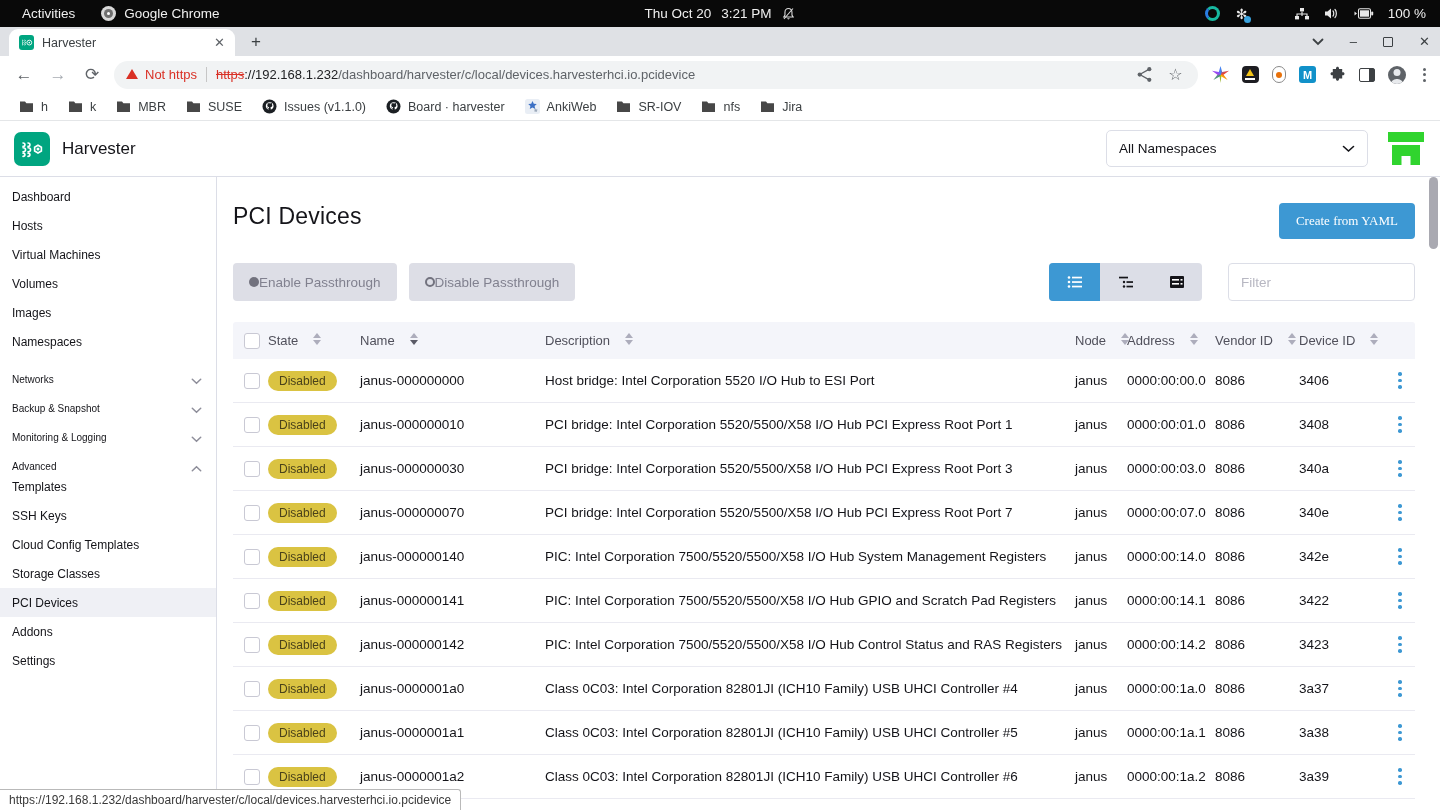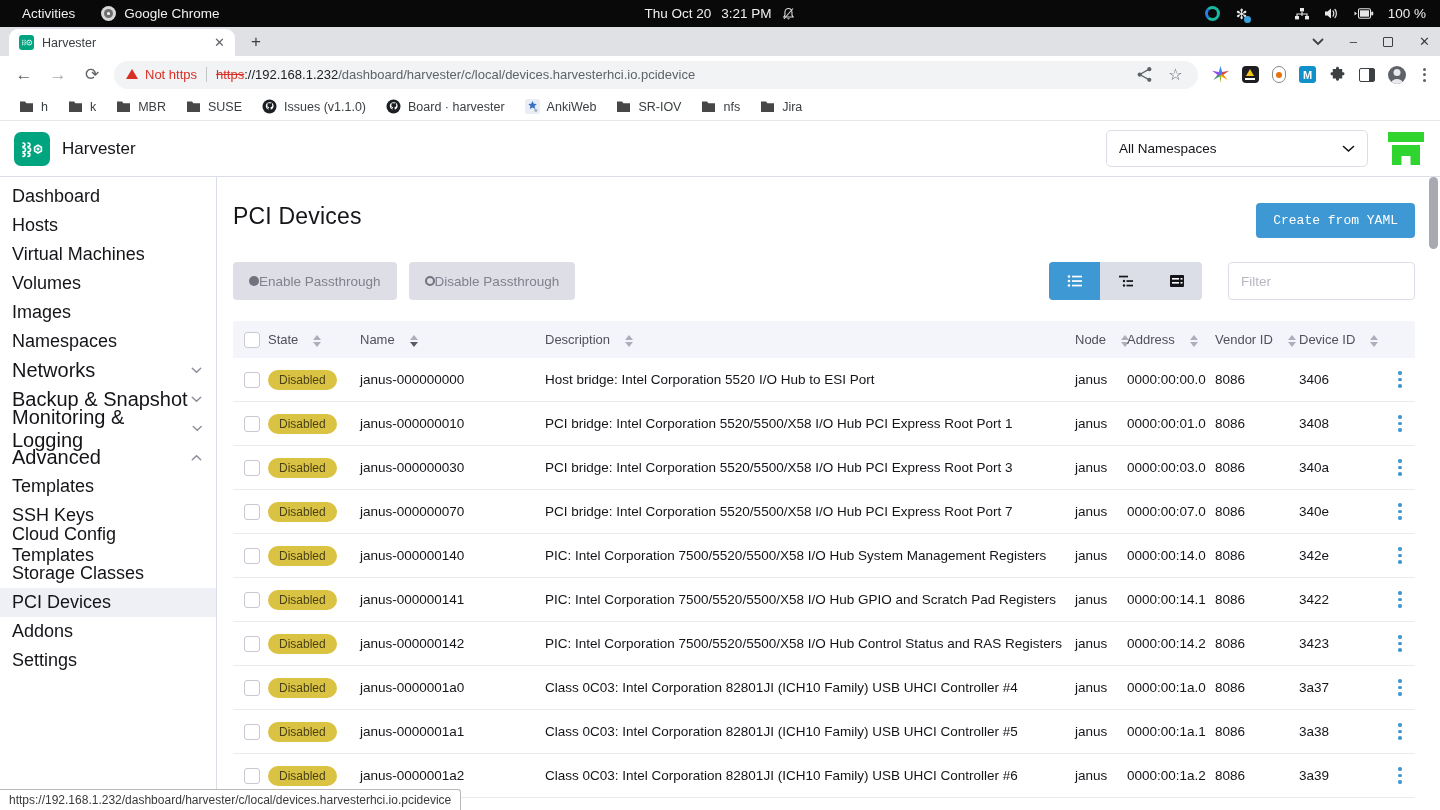--- a/index.html
+++ b/index.html
@@ -74,48 +74,48 @@
   .ns-select { width:262px; height:37px; border:1px solid #dcdee7; border-radius:5px; display:flex; align-items:center; padding:0 12px; font-size:13.5px; color:#141419; cursor:pointer; background:#fff; }
   .ns-select svg { margin-left:auto; }
   .rancher-ic { width:36px; height:33px; position:relative; cursor:pointer; }
   .rancher-ic .bar { position:absolute; top:0; left:0; right:0; height:10px; background:#30d42e; }
   .rancher-ic .body { position:absolute; top:13px; left:4px; right:4px; bottom:0; background:#30d42e; }
   .rancher-ic .notch { position:absolute; bottom:0; left:50%; transform:translateX(-50%); width:9px; height:9px; background:#fff; }
 
   
   .app-body { display:flex; height:634px; position:relative; }
   .sidebar { width:217px; border-right:1px solid #dcdee7; position:relative; flex-shrink:0; padding-top:5px; }
-  .side-item { height:29px; display:flex; align-items:center; padding:0 14px 0 12px; font-size:18px; color:#141419; cursor:pointer; }
-  .side-item.group { font-size:20px; }
+  .side-item { height:29px; display:flex; align-items:center; padding:0 14px 0 12px; font-size:12px; color:#141419; cursor:pointer; }
+  .side-item.group { font-size:10px;align-items:flex-end; }
   .side-item .chev { margin-left:auto; color:#8e8e9a; }
   .side-item.selected { background:#eff0f5; }
   .side-footer { position:absolute; bottom:10px; left:0; right:0; display:flex; align-items:center; justify-content:center; gap:14px; font-size:12.5px; }
   .side-footer .lnk { color:#3d98d3; cursor:pointer; }
   .side-footer .ver { color:#b0b0ba; }
 
   main { flex:1; padding:26px 25px 0 16px; position:relative; overflow:hidden; }
   .title-row { display:flex; align-items:flex-start; }
   .page-title { font-size:23px; color:#141419; font-weight:500; letter-spacing:.2px; }
-  .btn-primary { margin-left:auto; background:#3d98d3; color:#fff; border:none; border-radius:4px; font-size:13px; padding:10px 17px; cursor:pointer; font-family:Liberation Mono, monospace;text-align:right; }
+  .btn-primary { margin-left:auto; background:#3d98d3; color:#fff; border:none; border-radius:4px; font-size:13px; padding:10px 17px; cursor:pointer; font-family:Liberation Serif, serif;text-align:right; }
 
   .actions-row { display:flex; align-items:center; margin-top:24px; gap:12px; }
   .btn-disabled { background:#dddee6; color:#81818f; border:none; border-radius:4px; font-size:13.5px; padding:0 16px; height:38px; display:flex; align-items:center; cursor:not-allowed; font-family:inherit; }
   .dot-filled { width:10px; height:10px; border-radius:50%; background:#72727e; }
   .dot-hollow { width:10px; height:10px; border-radius:50%; border:2px solid #72727e; }
   .view-group { margin-left:auto; display:flex; background:#dcdee7; border-radius:4px; overflow:hidden; }
   .view-btn { width:51px; height:38px; display:flex; align-items:center; justify-content:center; cursor:pointer; }
   .view-btn.active { background:#3d98d3; }
   .filter-input { width:187px; height:38px; border:1px solid #dcdee7; border-radius:4px; margin-left:14px; font-size:13.5px; padding:0 12px; color:#141419; font-family:inherit; outline:none; }
   .filter-input::placeholder { color:#b7b7c2; }
 
   
   .tbl { margin-top:21px; }
   .tgrid { display:grid; grid-template-columns:35px 92px 185px 1fr 52px 88px 84px 86px 30px; align-items:center; }
   .thead { height:37px; background:#f4f5fa; font-size:13px; color:#50505b; border-radius:3px 3px 0 0; }
-  .th { display:flex; align-items:flex-end; gap:15px; cursor:pointer; }
+  .th { display:flex; align-items:flex-start; gap:15px; cursor:pointer; }
   .sorter { display:flex; flex-direction:column; gap:2px; }
   .sorter .up { width:0; height:0; border-left:4px solid transparent; border-right:4px solid transparent; border-bottom:5px solid #adadbc; }
   .sorter .dn { width:0; height:0; border-left:4px solid transparent; border-right:4px solid transparent; border-top:5px solid #adadbc; }
   .sorter.active .dn { border-top-color:#5a5a66; }
   .trow { height:44px; border-bottom:1px solid #eaeaf1; font-size:13.5px; color:#141419; background:#fff; cursor:pointer; }
   .cb { width:16px; height:16px; border:1px solid #c9c9d4; border-radius:3px; background:#fff; margin-left:11px; cursor:pointer; }
   .badge { display:inline-block; background:#dac342; color:#4a421a; font-size:12px; padding:3px 11px; border-radius:10px; }
   .kebab { display:flex; flex-direction:column; gap:3px; align-items:center; cursor:pointer; padding:4px; }
   .kebab i { width:3.5px; height:3.5px; border-radius:50%; background:#3d98d3; }
   .cell-desc { white-space:nowrap; overflow:hidden; }

